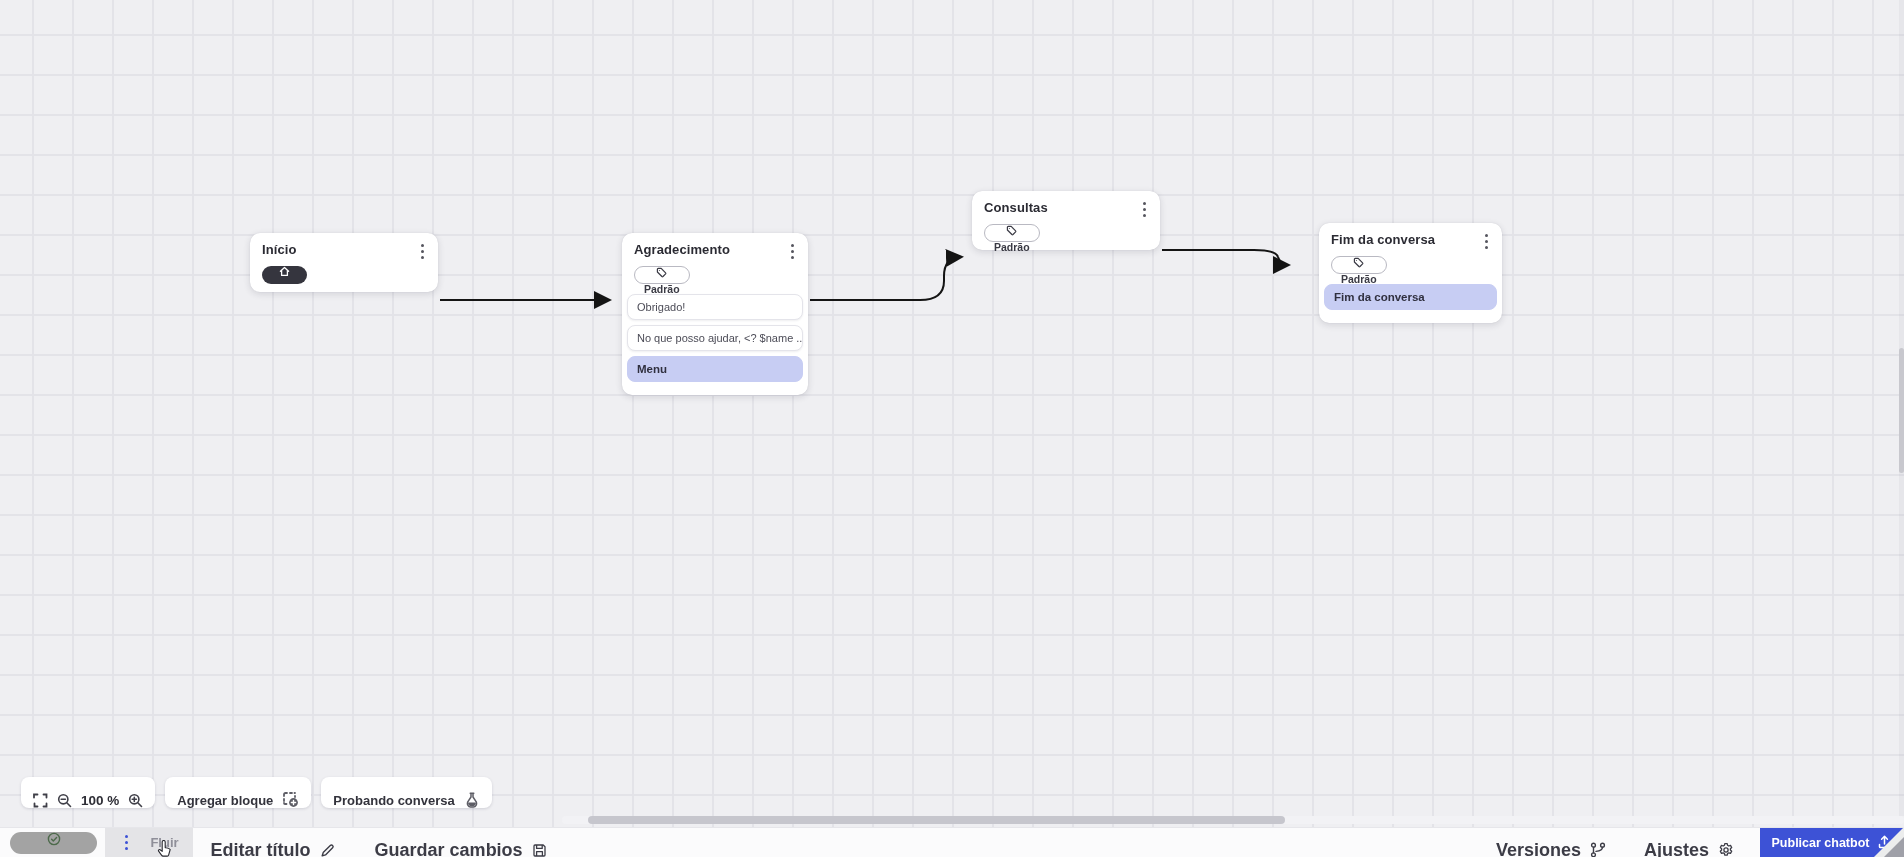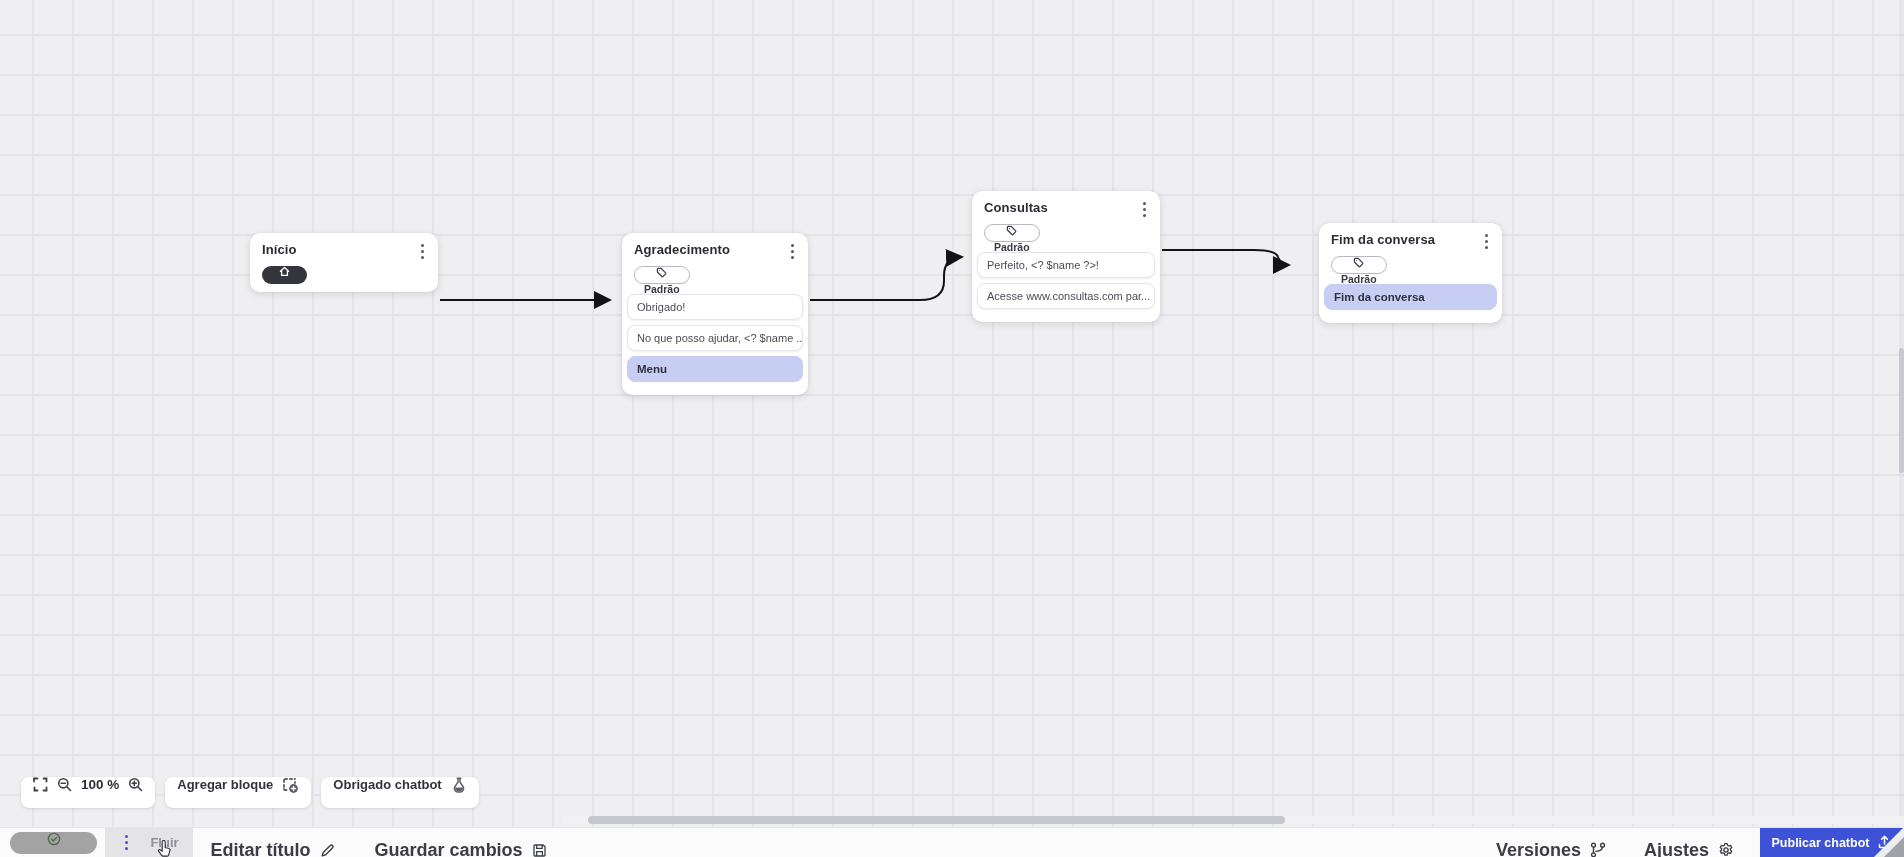--- a/index.html
+++ b/index.html
@@ -43,21 +43,21 @@
     font-size:11px; color:#4c4c57; white-space:nowrap; overflow:hidden; cursor:pointer;
   }
   .row.action {
     background:#c7cdf3; border-color:#c7cdf3; color:#30303f; font-weight:700; font-size:11.5px;
     box-shadow:none;
   }
 
   
   .zoombar { position:absolute; left:21px; top:777px; display:flex; gap:10px; }
   .zcard {
-    display:inline-flex; align-items:flex-start; gap:9px; height:31px; padding:0 12px;
+    display:inline-flex; align-items:flex-end; gap:9px; height:31px; padding:0 12px;
     background:#ffffff; border-radius:8px; box-shadow:0 1px 3px rgba(35,35,60,.15);
     font-size:13px; font-weight:700; color:#33333c; border:none; cursor:pointer;
   }
   .zcard .ic { display:inline-flex; }
   .zoom-level { font-size:13.5px; font-weight:700; color:#2e2e36; }
 
   
   .hs-track { position:absolute; left:562px; top:816px; width:1342px; height:8px; background:#f2f2f5; border-radius:4px; }
   .hs-thumb { position:absolute; left:26px; top:0; width:697px; height:8px; background:#c6c6cd; border-radius:4px; }
   .vs-track { position:absolute; left:1899px; top:0; width:5px; height:816px; background:rgba(120,120,140,.07); }
@@ -154,24 +154,21 @@
               <i></i>
             </span>
           </div><span class="badge outline">
             <span>
               <svg width="11" height="11" viewBox="0 0 11 11" fill="none" stroke="#3a3a44" stroke-width="1.2" stroke-linejoin="round">
                 <path d="M1.4 2.2 a0.8 0.8 0 0 1 .8-.8 h3 l4.4 4.4 a0.8 0.8 0 0 1 0 1.1 L7 9.5 a0.8 0.8 0 0 1 -1.1 0 L1.4 5 z"></path>
                 <circle cx="3.4" cy="3.6" r="0.5" fill="#3a3a44" stroke="none"></circle>
               </svg>
             </span>
             <span>Padrão</span>
-          </span><div class="rows">
-            <div class="row message">Perfeito, &lt;? $name ?&gt;!</div>
-            <div class="row message">Acesse www.consultas.com par...</div>
-          </div></div>
+          </span></div>
         <div class="node" style="left: 1295px; top: 223px; width: 183px; margin-left: 24px;"><div class="node-head">
             <span class="node-title">Fim da conversa</span>
             <span class="kebab">
               <i></i>
               <i></i>
               <i></i>
             </span>
           </div><span class="badge outline">
             <span>
               <svg width="11" height="11" viewBox="0 0 11 11" fill="none" stroke="#3a3a44" stroke-width="1.2" stroke-linejoin="round">
@@ -213,21 +210,21 @@
           <svg width="17" height="17" viewBox="0 0 17 17" fill="none">
             <path d="M2 5 V3.5 Q2 2 3.5 2 H5 M8 2 H10 M13 2 H12.5 M2 8 V10 M13 5 V6" stroke="#5e5e66" stroke-width="1.8" stroke-linecap="round"></path>
             <path d="M2 12 Q2 13 3 13 H4.5" stroke="#5e5e66" stroke-width="1.8" stroke-linecap="round"></path>
             <circle cx="11.5" cy="11.5" r="4.4" fill="#5e5e66"></circle>
             <path d="M11.5 9.4 v4.2 M9.4 11.5 h4.2" stroke="#ffffff" stroke-width="1.4" stroke-linecap="round"></path>
           </svg>
         </span>
       </button>
 
       <button class="zcard">
-        <span>Obrigado chatbot</span>
+        <span>Probando conversa</span>
         <span class="ic">
           <svg width="16" height="16" viewBox="0 0 16 16" fill="none">
             <path d="M6.2 1.2 h3.6 M7 1.4 V5 L3.6 10.2 A3.6 3.6 0 0 0 6.6 15 h2.8 A3.6 3.6 0 0 0 12.4 10.2 L9 5 V1.4" stroke="#5e5e66" stroke-width="1.5" stroke-linecap="round" stroke-linejoin="round"></path>
             <path d="M4.2 10.5 h7.6 A3 3 0 0 1 9.2 14.2 h-2.4 A3 3 0 0 1 4.2 10.5 z" fill="#5e5e66"></path>
           </svg>
         </span>
       </button>
     </div>
 
     <div class="hs-track">

